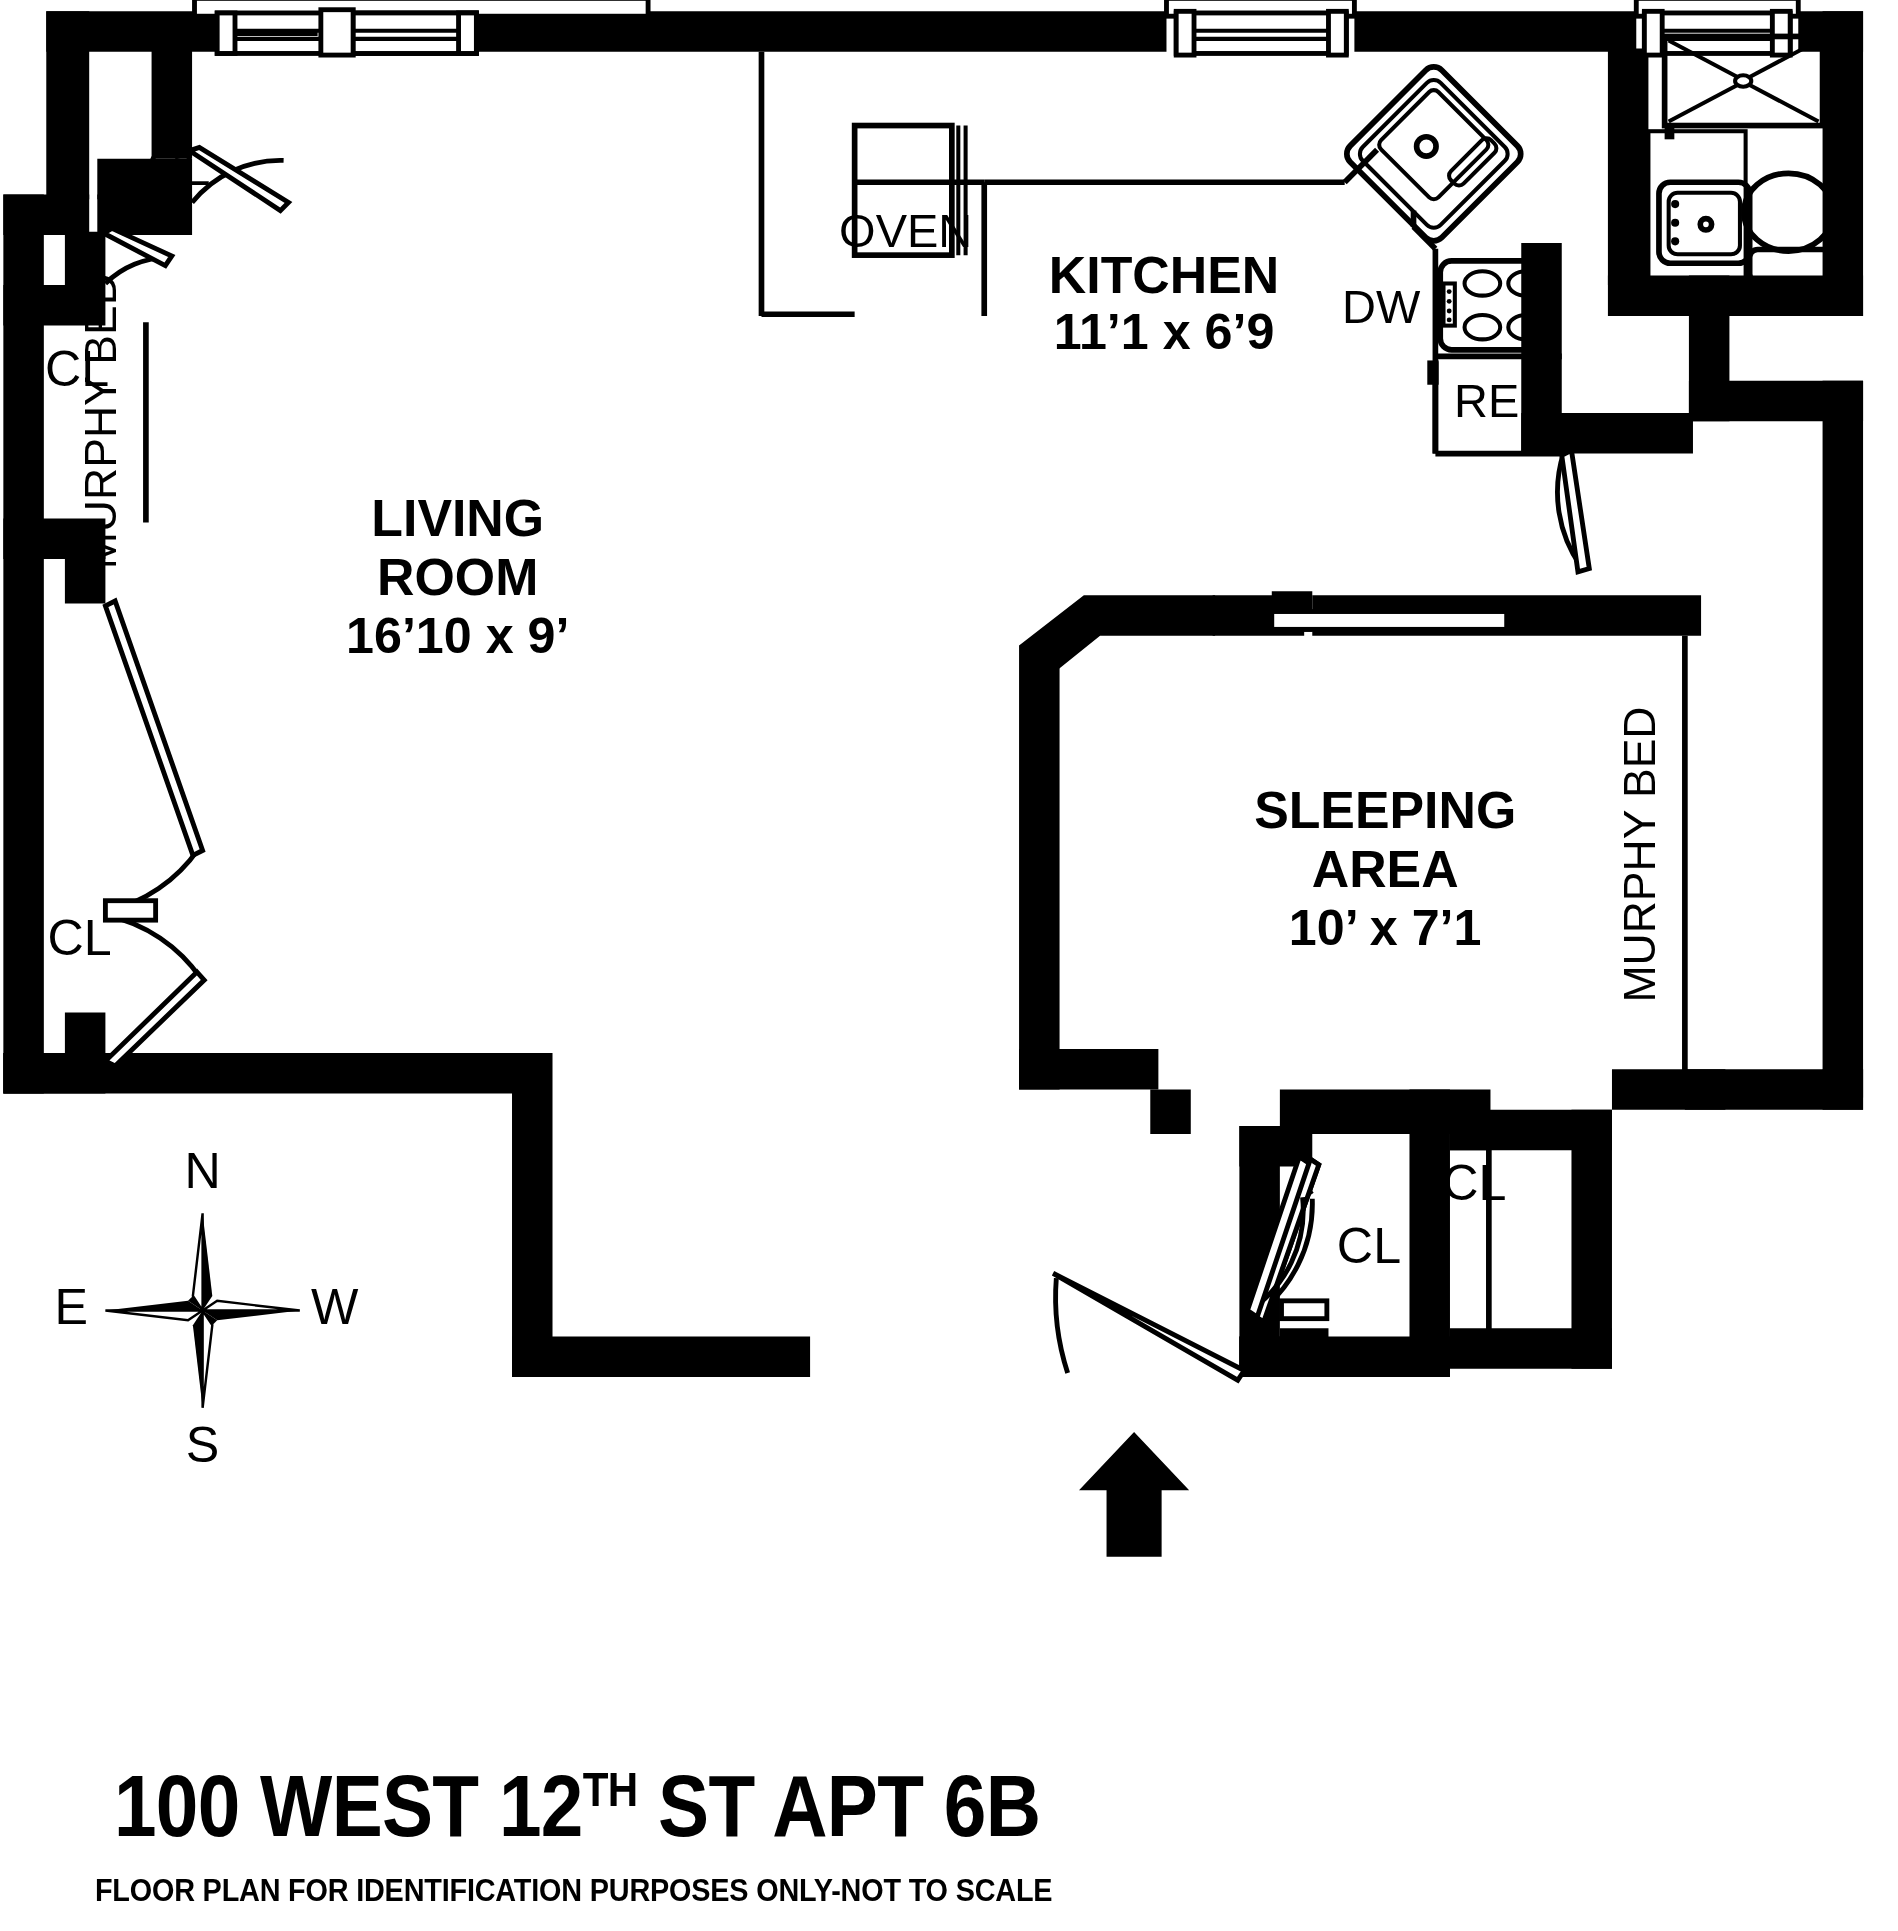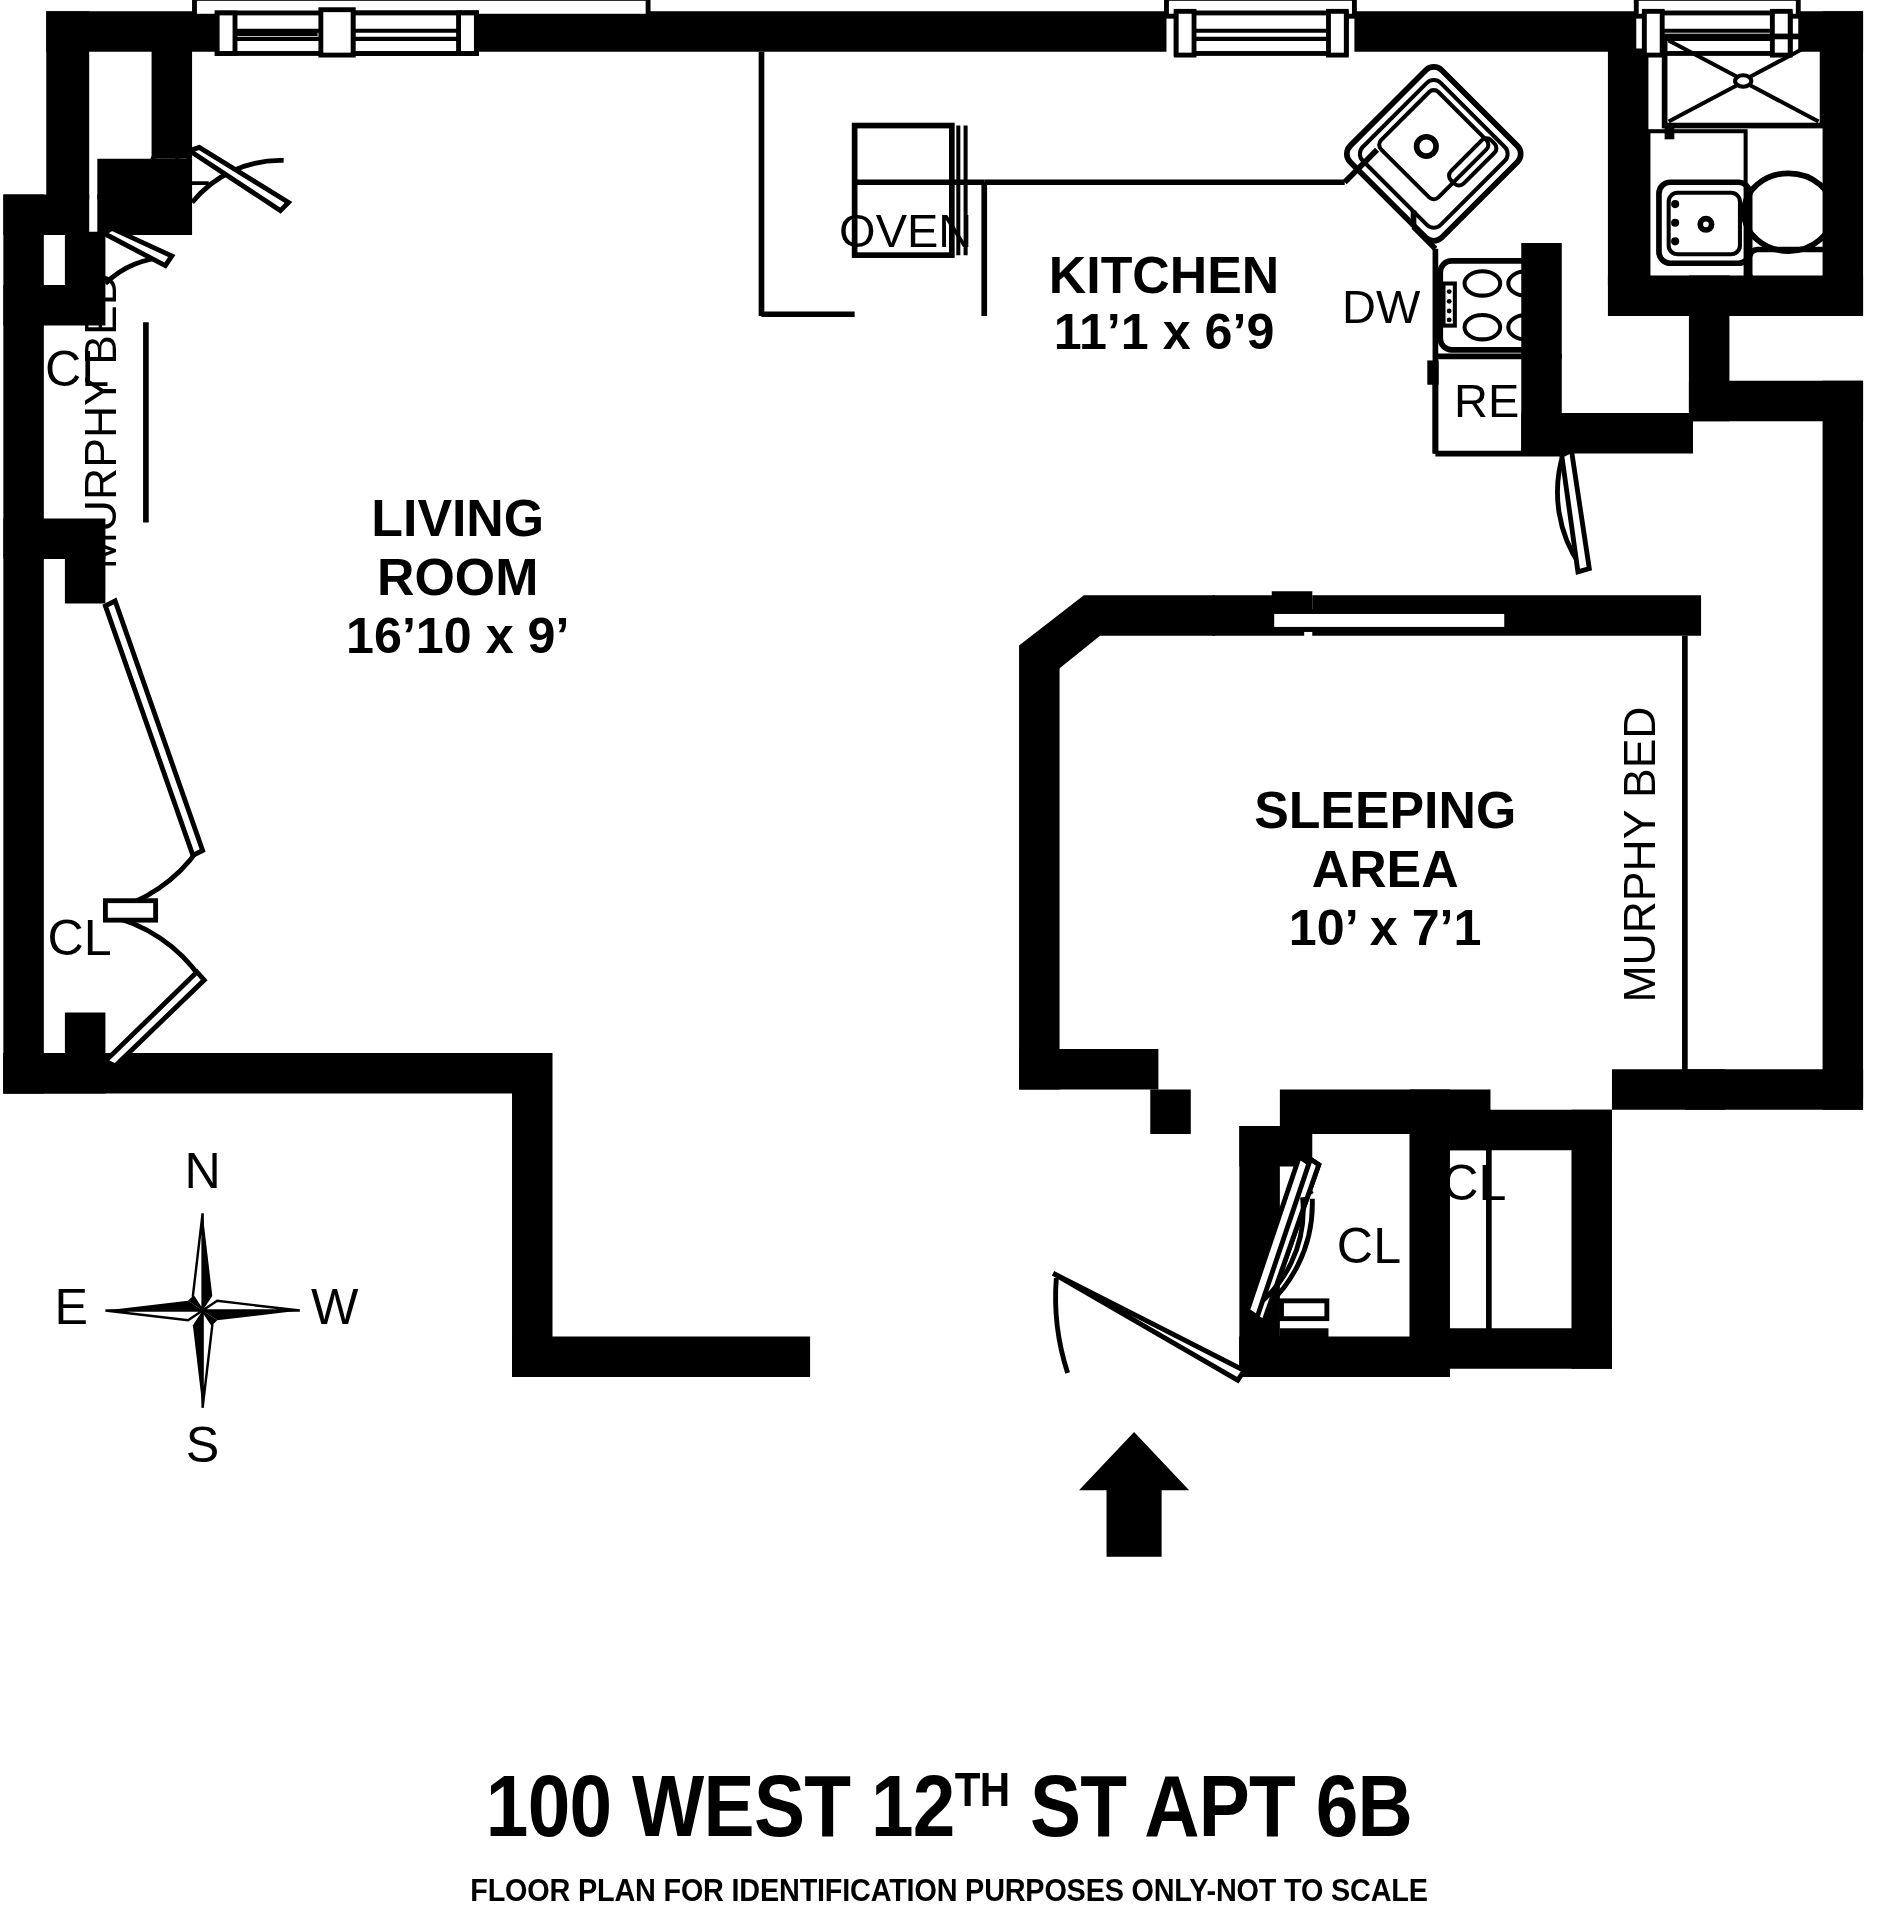--- a/index.html
+++ b/index.html
@@ -74,21 +74,20 @@
     font-size: 62px;
     fill: #000000;
     text-anchor: middle;
     dominant-baseline: middle;
   }
   #title-block {
     position: absolute;
     left: 0;
     top: 1762px;
     width: 1898px;
-    text-align: center;
   }
   #plan-title {
     font-family: "Liberation Sans", sans-serif;
     font-weight: bold;
     font-size: 87px;
     letter-spacing: -0.8px;
     line-height: 1.0;
     white-space: nowrap;
     transform: scaleX(0.88);
   }

